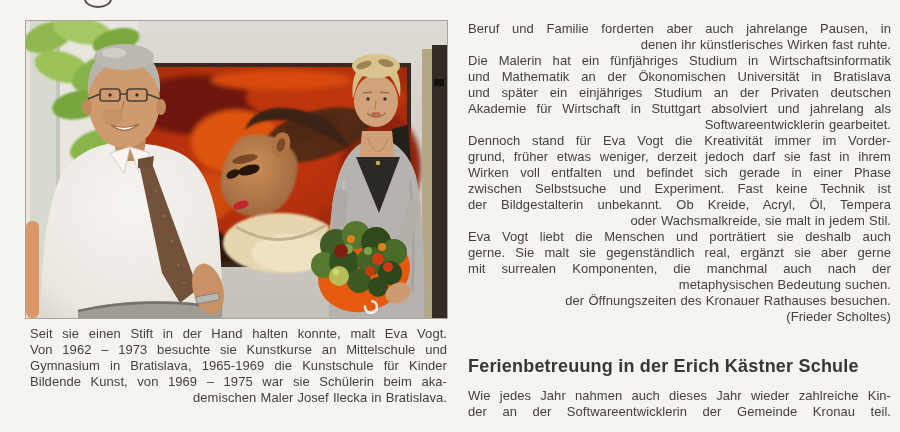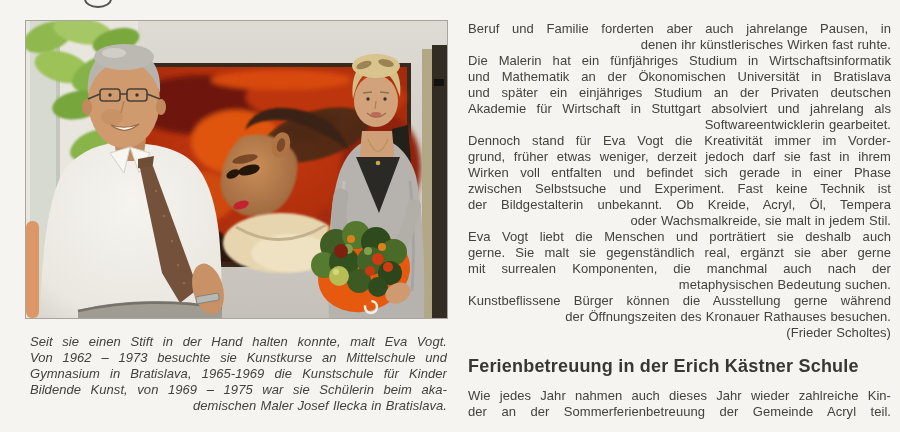--- a/index.html
+++ b/index.html
@@ -15,21 +15,21 @@
     border:2px solid #55524b; border-radius:50%; background:#f6f5f1;
     box-sizing:border-box;
   }
   
   .photo {
     position:absolute; left:25px; top:20px; width:421px; height:297px;
     border:1px solid #a8a49c; box-sizing:content-box; background:#d0ccc6;
   }
   .photo svg { display:block; width:100%; height:100%; }
   
-  .caption { position:absolute; left:30px; top:334px; width:417px;font-style:italic; }
+  .caption { position:absolute; left:30px; top:326px; width:417px; }
   .rcol    { position:absolute; left:468px; top:21px;  width:423px; }
   .after   { position:absolute; left:468px; top:388px; width:423px; }
   .line {
     height:16px; overflow:hidden;
     font-size:13px; line-height:16px;
     letter-spacing:0.05px; word-spacing:0.5px;
   }
   .jl { text-align:justify; text-align-last:justify; }
   .jl::after { content:""; display:inline-block; width:100%; height:0; }
   .ll { text-align:right; }
@@ -247,25 +247,24 @@
     <div class="line jl">Dennoch stand für Eva Vogt die Kreativität immer im Vorder-</div>
     <div class="line jl">grund, früher etwas weniger, derzeit jedoch darf sie fast in ihrem</div>
     <div class="line jl">Wirken voll entfalten und befindet sich gerade in einer Phase</div>
     <div class="line jl">zwischen Selbstsuche und Experiment. Fast keine Technik ist</div>
     <div class="line jl">der Bildgestalterin unbekannt. Ob Kreide, Acryl, Öl, Tempera</div>
     <div class="line ll">oder Wachsmalkreide, sie malt in jedem Stil.</div>
     <div class="line jl">Eva Vogt liebt die Menschen und porträtiert sie deshalb auch</div>
     <div class="line jl">gerne. Sie malt sie gegenständlich real, ergänzt sie aber gerne</div>
     <div class="line jl">mit surrealen Komponenten, die manchmal auch nach der</div>
     <div class="line ll">metaphysischen Bedeutung suchen.</div>
-    <div class="line jl">Kunstbeflissene Bürger können die Ausstellung gerne während</div>
     <div class="line ll">der Öffnungszeiten des Kronauer Rathauses besuchen.</div>
     <div class="line ll">(Frieder Scholtes)</div>
   </div>
 
   <h2 class="heading">Ferienbetreuung in der Erich Kästner Schule</h2>
 
   <div class="after">
     <div class="line jl">Wie jedes Jahr nahmen auch dieses Jahr wieder zahlreiche Kin-</div>
-    <div class="line jl">der an der Sommerferienbetreuung der Gemeinde Acryl teil.</div>
+    <div class="line jl">der an der Softwareentwicklerin der Gemeinde Kronau teil.</div>
   </div>
 
 </div>
 
 </body></html>

